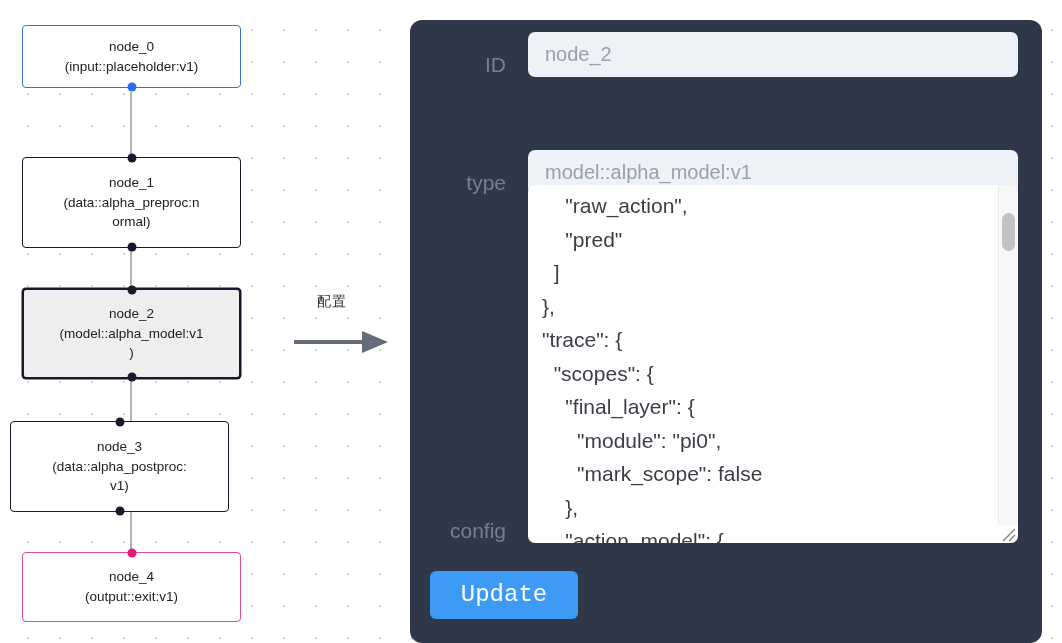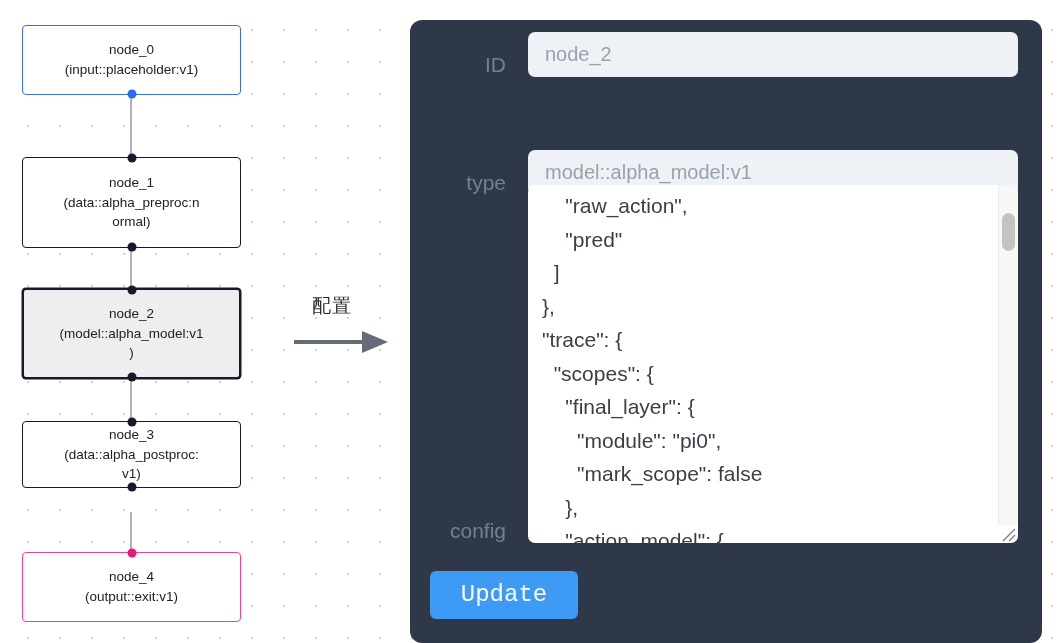--- a/index.html
+++ b/index.html
@@ -84,21 +84,21 @@
     position: absolute;
     left: 292px; top: 293px;
     width: 115px; height: 70px;
     z-index: 6;
   }
   #flow-caption {
     position: absolute;
     left: 0; top: 0;
     width: 80px;
     text-align: center;
-    font-size: 19px;
+    font-size: 14px;
     color: #2b2b2b;
     letter-spacing: 1px;
     font-family: "DejaVu Sans", "Liberation Sans", sans-serif;
   }
   #flow-arrow { position: absolute; left: 0; top: 32px; }
 
   
   #panel {
     position: absolute;
     left: 410px; top: 20px;
@@ -214,21 +214,21 @@
 </head>
 <body>
 
 <div id="canvas">
 
   <div class="edge" style="top:92px;height:65px;"></div>
   <div class="edge" style="top:248px;height:40px;"></div>
   <div class="edge" style="top:379px;height:42px;"></div>
   <div class="edge" style="top:512px;height:40px;"></div>
 
-  <div class="node sel-blue" style="left:22px;top:25px;width:219px;height:70px;">
+  <div class="node sel-blue" style="left:22px;top:25px;width:219px;height:63px;">
     <span class="nlabel">node_0
 (input::placeholder:v1)</span>
     <span class="handle bottom blue"></span>
   </div>
 
   <div class="node" style="left:22px;top:157px;width:219px;height:91px;">
     <span class="nlabel">node_1
 (data::alpha_preproc:n
 ormal)</span>
     <span class="handle top"></span>
@@ -236,21 +236,21 @@
   </div>
 
   <div class="node sel-gray" style="left:22px;top:288px;width:219px;height:91px;">
     <span class="nlabel">node_2
 (model::alpha_model:v1
 )</span>
     <span class="handle top"></span>
     <span class="handle bottom"></span>
   </div>
 
-  <div class="node" style="left:22px;top:421px;width:219px;height:67px;align-items:center;">
+  <div class="node" style="left:10px;top:421px;width:219px;height:91px;align-items:center;">
     <span class="nlabel">node_3
 (data::alpha_postproc:
 v1)</span>
     <span class="handle top"></span>
     <span class="handle bottom"></span>
   </div>
 
   <div class="node sel-pink" style="left:22px;top:552px;width:219px;height:70px;">
     <span class="nlabel">node_4
 (output::exit:v1)</span>

